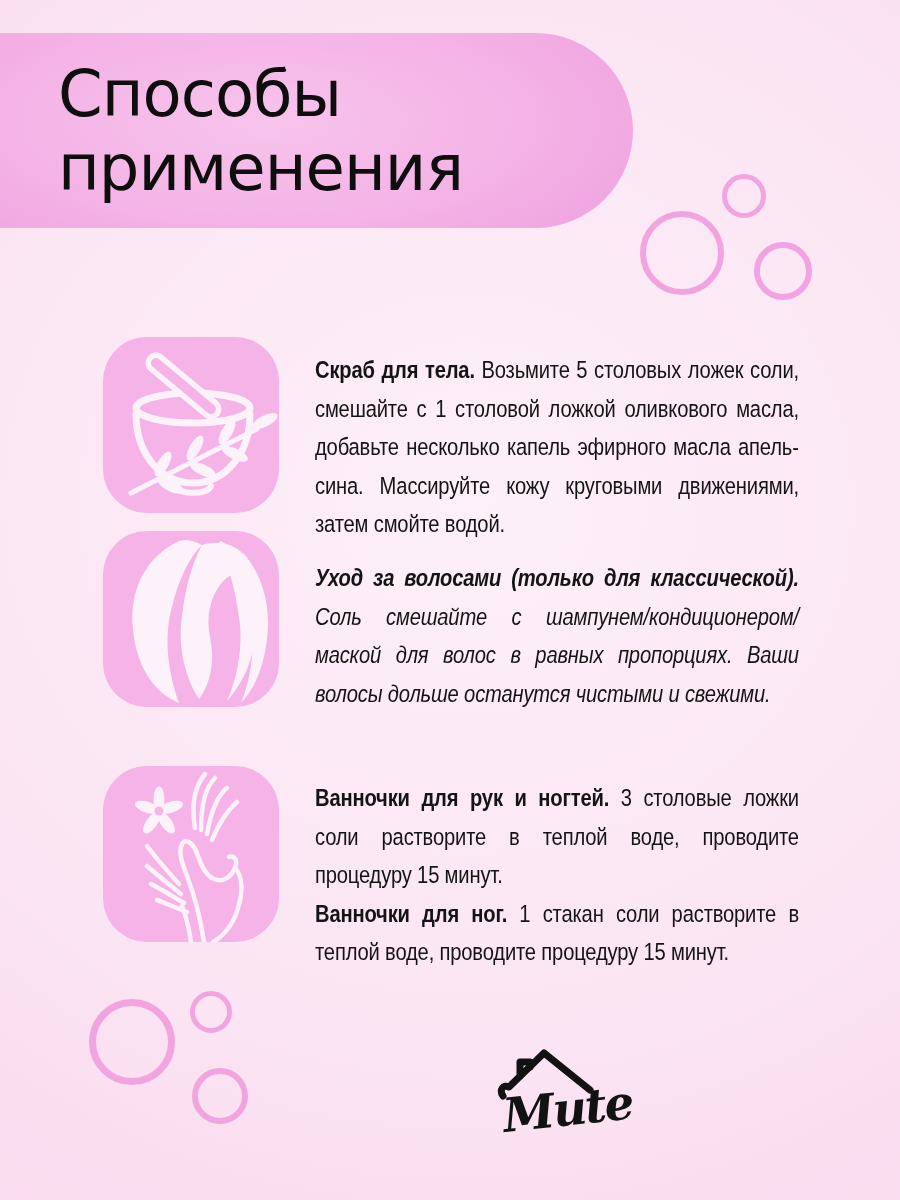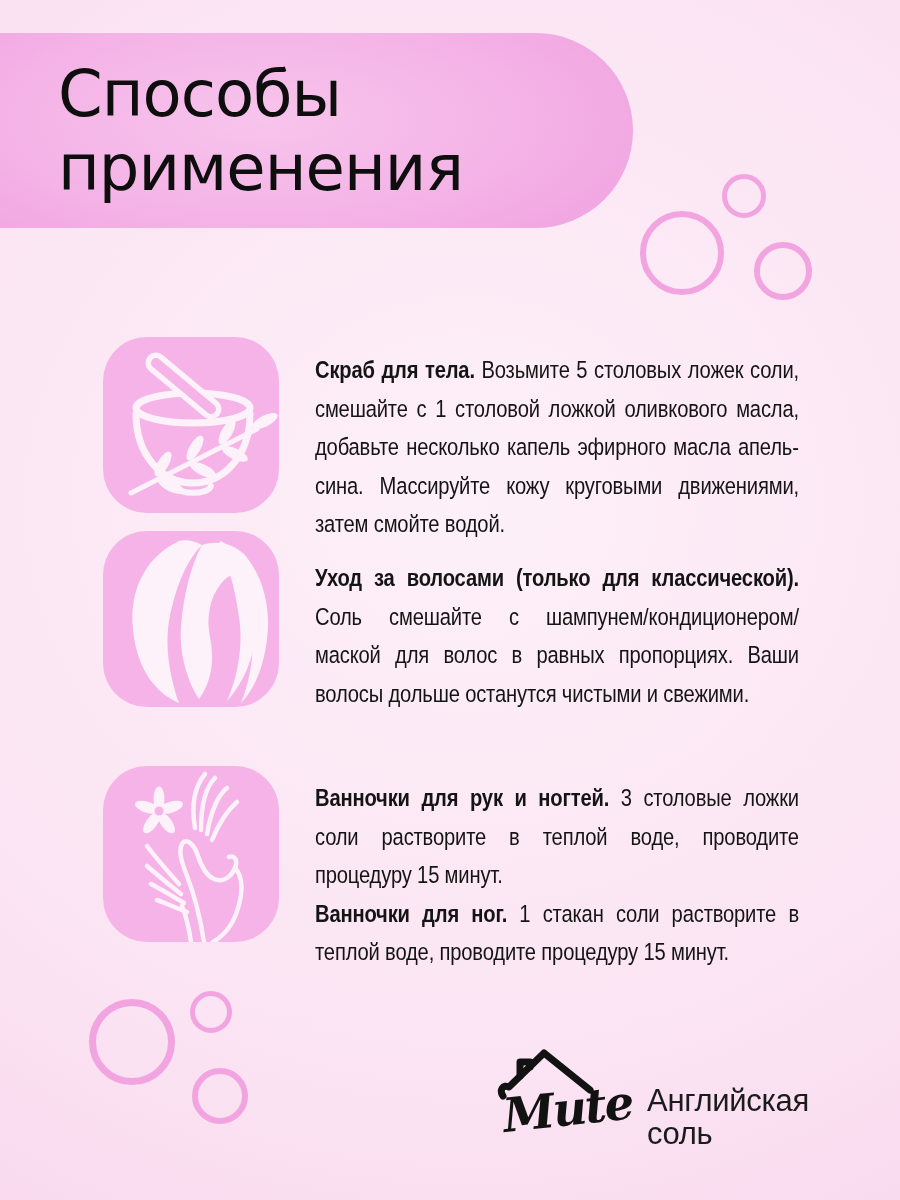--- a/index.html
+++ b/index.html
@@ -28,21 +28,21 @@
   
   .circle{position:absolute;border-radius:50%;border:6px solid #f2a4e0;box-sizing:border-box;}
   .c1{left:722px;top:174px;width:44px;height:44px;border-width:5px;}
   .c2{left:640px;top:211px;width:84px;height:84px;border-width:6px;}
   .c3{left:754px;top:242px;width:58px;height:58px;border-width:6px;}
   .c4{left:89px;top:999px;width:86px;height:86px;border-width:7px;}
   .c5{left:190px;top:991px;width:42px;height:42px;border-width:5px;}
   .c6{left:192px;top:1068px;width:56px;height:56px;border-width:6px;}
   
   .section{position:absolute;left:0;width:900px;height:200px;}
-  .s1{top:337px;}.s2{top:531px;}.s3{top:766px;}
+  .s1{top:337px;}.s2{top:531px;font-style:italic;}.s3{top:766px;}
   .tile{
     position:absolute;left:103px;top:0;width:176px;height:176px;
     border-radius:44px;background:#f5b3e7;overflow:hidden;
   }
   .tile svg{display:block;width:176px;height:176px;}
   .text{
     position:absolute;left:315px;width:588px;
     transform:scaleX(0.823);transform-origin:0 0;
     font-size:24.5px;line-height:38.5px;letter-spacing:-0.2px;
     text-align:justify;color:#141414;
@@ -158,16 +158,15 @@
   </section>
 
   <div class="logo">
     <svg class="roof" viewBox="0 0 100 56">
       <g stroke="#121212" stroke-width="7" fill="none" stroke-linecap="round" stroke-linejoin="round">
         <path d="M6,50 C2,44 6,38 12,41 L47,7 L93,44"></path>
         <path d="M23,30 L23,16 L33,16 L33,21"></path>
       </g>
     </svg>
     <div class="brand">Mute</div>
-    <div class="product">Английская соль</div>
   </div>
 
 </div>
 
 </body></html>

